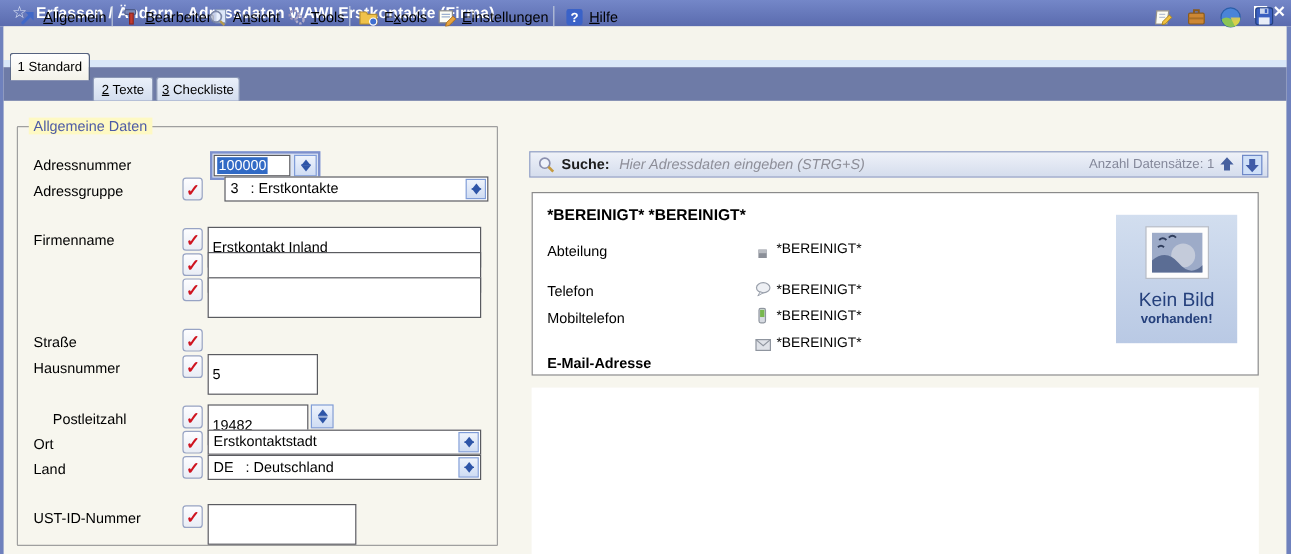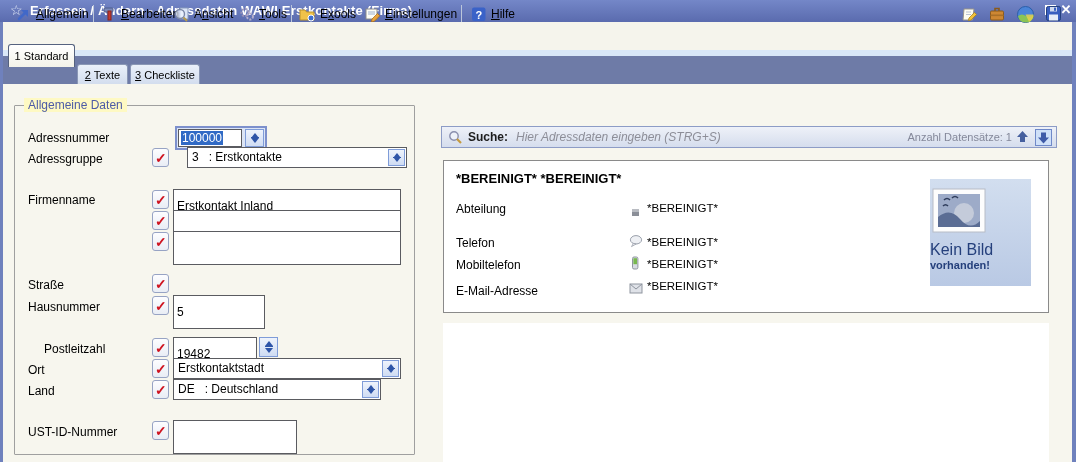--- a/index.html
+++ b/index.html
@@ -84,21 +84,21 @@
 
   
   .infopanel { position:absolute; left:443px; top:160px; width:606px; height:153px;
     background:#fff; border:1px solid #8a8a8a; }
   .rec-header { position:absolute; left:456px; top:171px; font-size:13px; font-weight:bold; color:#000; }
   .rec-label { position:absolute; left:456px; font-size:12px; color:#000; }
   .rec-icon { position:absolute; left:629px; }
   .rec-val { position:absolute; left:647px; font-size:11.5px; color:#000; }
 
   .noimage { position:absolute; left:930px; top:179px; width:101px; height:107px;
-    background:linear-gradient(#d2deef,#b9c9e4); }
+    background:linear-gradient(#d2deef,#b9c9e4); text-align:center; }
   .noimage .l1 { margin-top:2px; font-size:16px; color:#25407c; }
   .noimage .l2 { font-size:11px; font-weight:bold; color:#25407c; }
 
   .bottompanel { position:absolute; left:443px; top:323px; width:606px; height:139px; background:#fff; }
 </style>
 </head>
 <body>
 
 <div id="app">
 
@@ -272,21 +272,21 @@
 
   <div class="combo" style="left:173px; top:358px; width:228px;">
     <span class="val">Erstkontaktstadt</span>
     <span class="spin">
         <i class="up"></i>
         <b></b>
         <i class="dn"></i>
       </span>
   </div>
 
-  <div class="combo" style="left:173px; top:379px; width:208px;">
+  <div class="combo" style="left:173px; top:379px; width:228px;">
     <span class="val">DE   : Deutschland</span>
     <span class="spin">
         <i class="up"></i>
         <b></b>
         <i class="dn"></i>
       </span>
   </div>
 
   <input class="txt" style="left: 173px; top: 420px; width: 124px; height: 20px;" value="">
 
@@ -333,21 +333,21 @@
 
   <span class="rec-label" style="top:258px;">Mobiltelefon</span>
   <span class="rec-icon" style="top:256px;">
     <svg width="12" height="14">
         <rect x="3.5" y="1" width="5.4" height="12" rx="1.5" fill="#d7dbe2" stroke="#8f959f"></rect>
         <rect x="4.4" y="2.2" width="3.6" height="6" fill="#78b84e"></rect>
       </svg>
   </span>
   <span class="rec-val" style="top:258px;">*BEREINIGT*</span>
 
-  <span class="rec-label" style="top:284px;">E-Mail-Adresse</span>
+  <span class="rec-label" style="top:296px;font-weight:bold;">E-Mail-Adresse</span>
   <span class="rec-icon" style="top:280px;">
     <svg width="14" height="11">
         <rect x="1" y="1" width="12" height="9" fill="#dfe2e8" stroke="#8f959f"></rect>
         <path d="M1 1 l6 5 6 -5" fill="none" stroke="#8f959f"></path>
       </svg>
   </span>
   <span class="rec-val" style="top:280px;">*BEREINIGT*</span>
 
   <div class="noimage">
     <svg width="58" height="48" style="margin-top:8px;">

